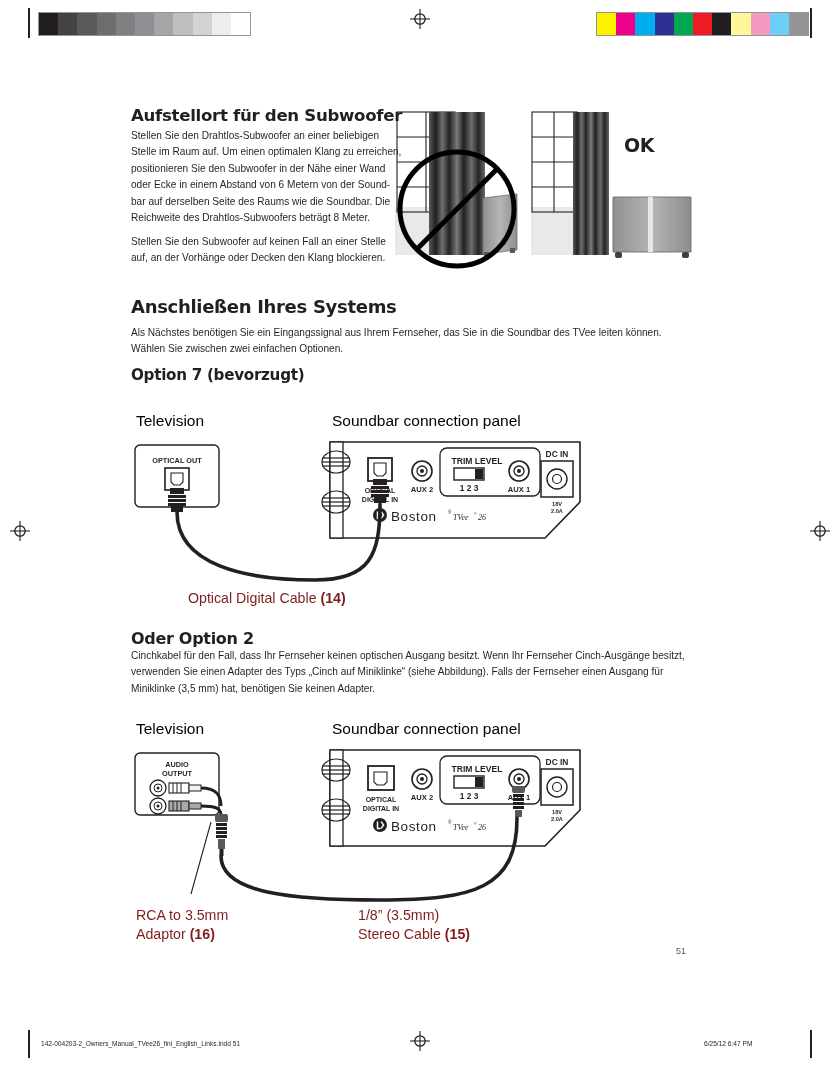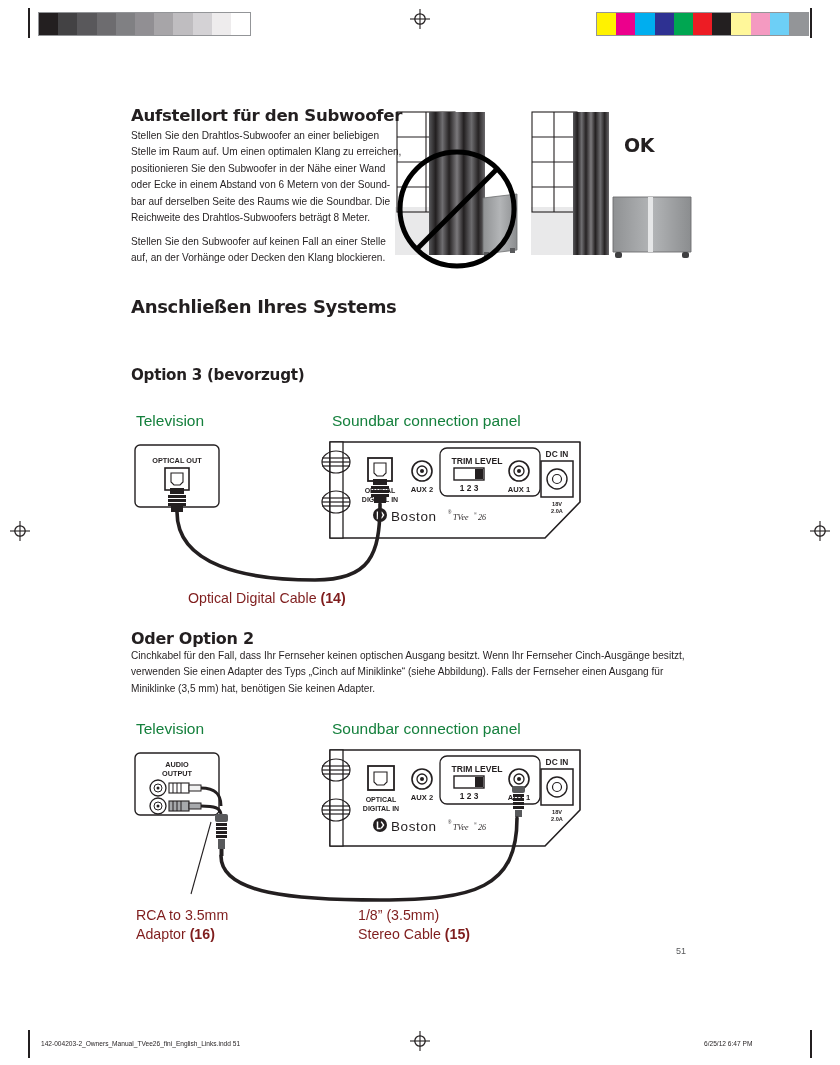--- a/index.html
+++ b/index.html
@@ -27,21 +27,21 @@
 
   #sec-conn-title{position:absolute;left:131px;top:296px;font-size:18px;}
   #sec-conn-body{position:absolute;left:131px;top:325px;width:560px;}
 
   #opt1-title{position:absolute;left:131px;top:366px;font-size:15.2px;}
   #opt1-body{position:absolute;left:131px;top:385px;width:570px;}
 
   #opt2-title{position:absolute;left:131px;top:629px;font-size:16px;}
   #opt2-body{position:absolute;left:131px;top:648px;width:560px;}
 
-  .dg-label{position:absolute;font-size:15.5px;color:#15803d;}
+  .dg-label{position:absolute;font-size:15.5px;color:#000000;}
   .cap{position:absolute;font-size:14.2px;color:#7f1d1d;line-height:19px;}
   .cap b{font-weight:bold;}
 
   #page-num{position:absolute;left:676px;top:946px;font-size:9px;color:#58595b;}
 
   .footer-txt{position:absolute;font-family:"Liberation Sans",sans-serif;
               font-size:6.6px;color:#231f20;white-space:nowrap;}
 
   
   .illu{position:absolute;}
@@ -172,22 +172,23 @@
         <path d="M218 85 L296 85 L296 140 L218 140 Z" fill="url(#subBody)" stroke="#6d6e70" stroke-width="0.9"></path>
         <rect x="253" y="85" width="5" height="55" fill="#e6e7e8"></rect>
         <rect x="220" y="140" width="7" height="6" rx="2" fill="#3f3f41"></rect>
         <rect x="287" y="140" width="7" height="6" rx="2" fill="#3f3f41"></rect>
       </g>
     </svg>
   </div>
   <div class="h1" style="position:absolute;left:624px;top:134px;font-size:19px;">OK</div>
 
   <div class="h1" id="sec-conn-title">Anschließen Ihres Systems</div>
-
-  <div class="h1" id="opt1-title">Option 3 (bevorzugt)</div>
+  <div class="body-txt" id="sec-conn-body">Als Nächstes benötigen Sie ein Eingangssignal aus Ihrem Fernseher, das Sie in die Soundbar des TVee leiten können. Wählen Sie zwischen zwei einfachen Optionen.</div>
+
+  <div class="h1" id="opt1-title">Option 7 (bevorzugt)</div>
 
   <div class="dg-label" style="left:136px;top:412px;">Television</div>
   <div class="dg-label" style="left:332px;top:412px;">Soundbar connection panel</div>
 
   <div class="illu" style="left:125px;top:440px;">
     <svg width="470" height="155" viewBox="0 0 470 155">
 
       <rect x="10" y="5" width="84" height="62" rx="5" fill="#fff" stroke="#231f20" stroke-width="1.4"></rect>
       <text x="52" y="23" font-family="Liberation Sans, sans-serif" font-size="7.3" font-weight="bold" text-anchor="middle" fill="#231f20">OPTICAL OUT</text>
 

